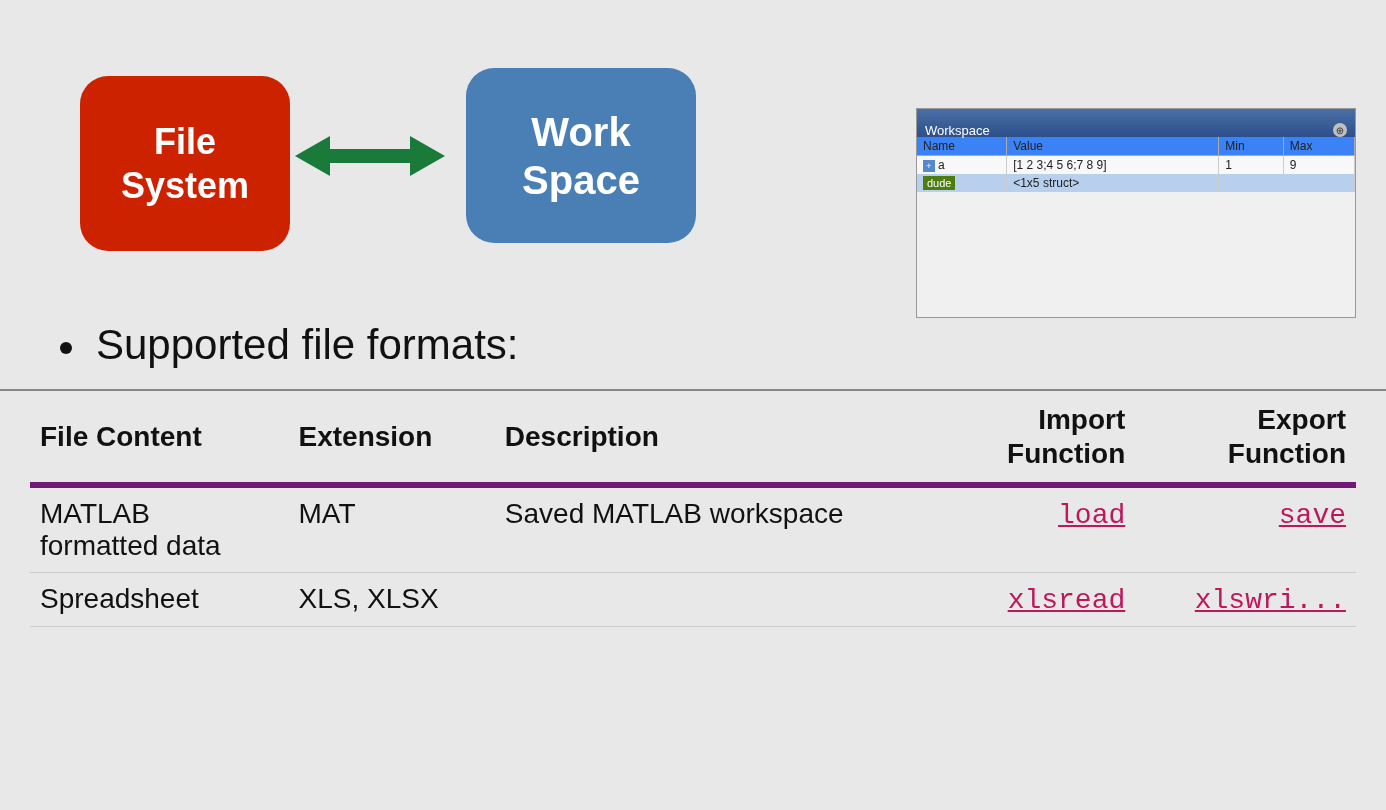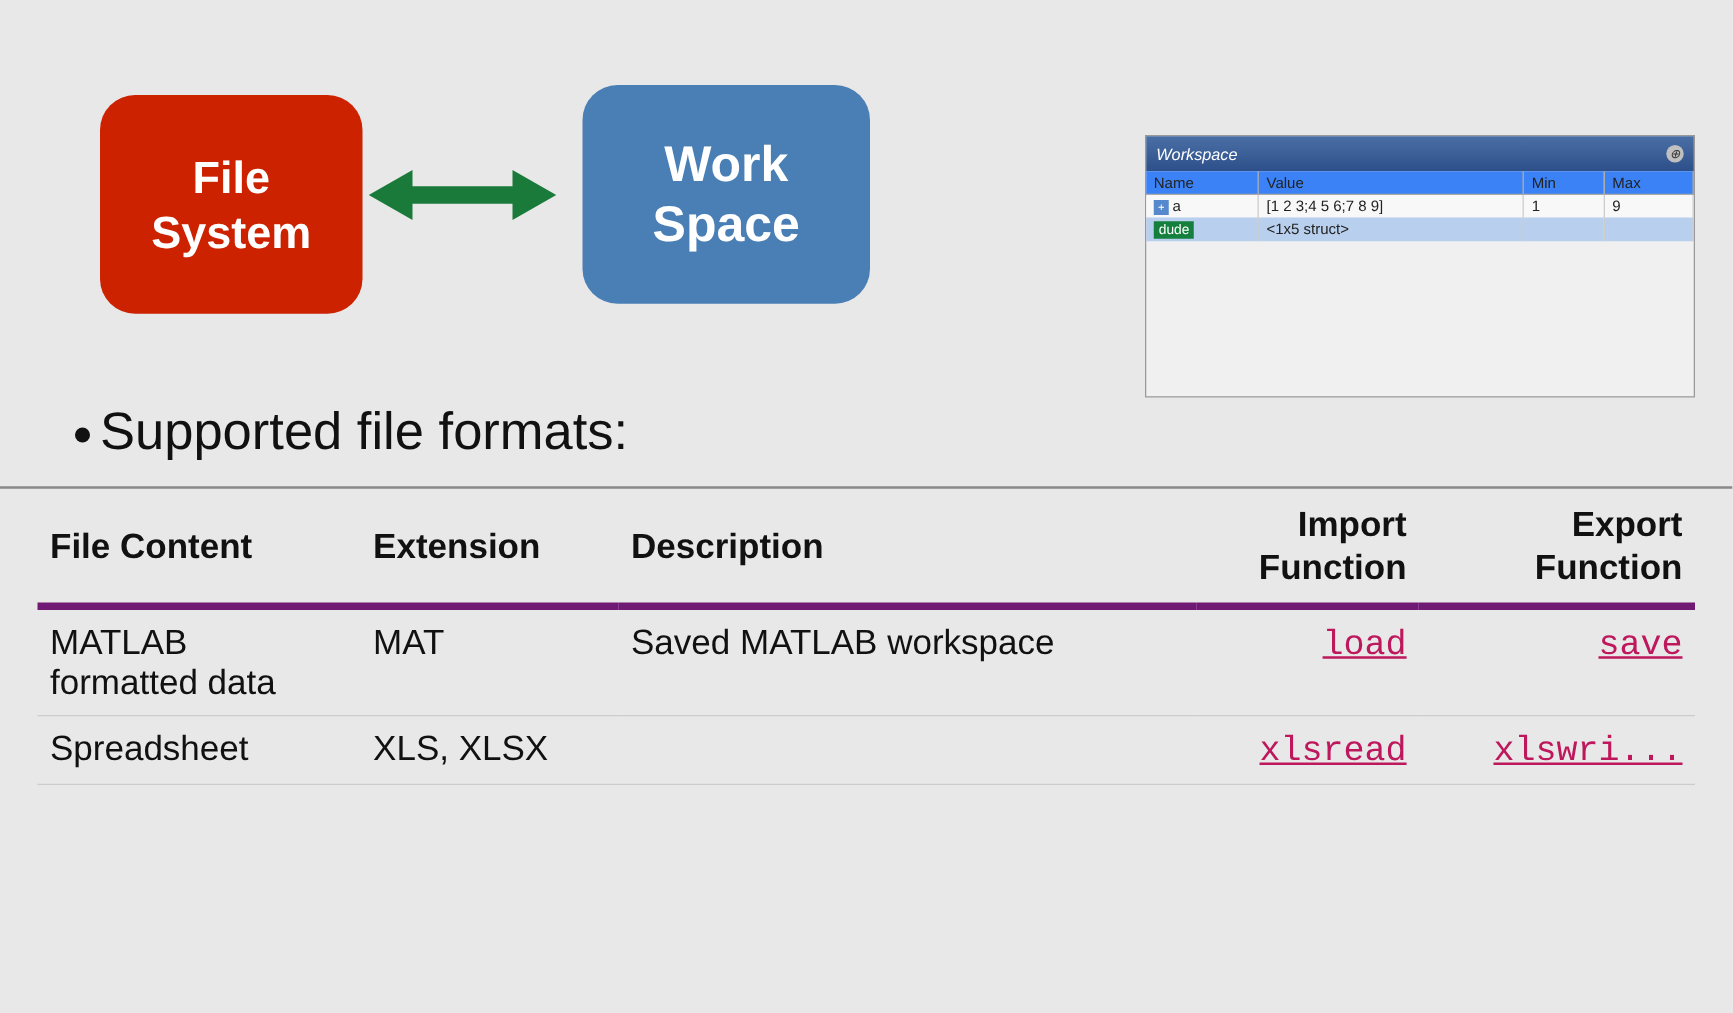--- a/index.html
+++ b/index.html
@@ -78,24 +78,23 @@
       background: #f0f0f0;
       border: 1px solid #999;
     }
 
     .workspace-panel-header {
       background: linear-gradient(to bottom, #4a6fa5, #2d4f8a);
       color: white;
       padding: 14px 8px;
       font-size: 13px;
       display: flex;
-      align-items: center;
+      align-items: flex-start;
       justify-content: space-between;
       height: 22px;
-      font-style: italic;
     }
 
     .workspace-panel-header-title {
       font-size: 13px;
       color: white;
     }
 
     .workspace-panel-close {
       width: 14px;
       height: 14px;
@@ -148,37 +147,37 @@
       margin-right: 3px;
       vertical-align: middle;
       font-size: 9px;
       color: white;
       text-align: center;
       line-height: 12px;
     }
 
     .selected-label {
       display: inline-block;
-      background: #15803d;
+      background: #4d7c0f;
       color: white;
       padding: 1px 4px;
       font-size: 11px;
     }
 
     
     .bullet-section {
       padding: 30px 60px 20px 60px;
     }
 
     .bullet-text {
       font-size: 42px;
       color: #111;
       display: flex;
       align-items: center;
-      gap: 8px;
+      gap: 24px;
     }
 
     .bullet-dot {
       width: 12px;
       height: 12px;
       background: #111;
       border-radius: 50%;
       flex-shrink: 0;
       margin-top: 6px;
     }

